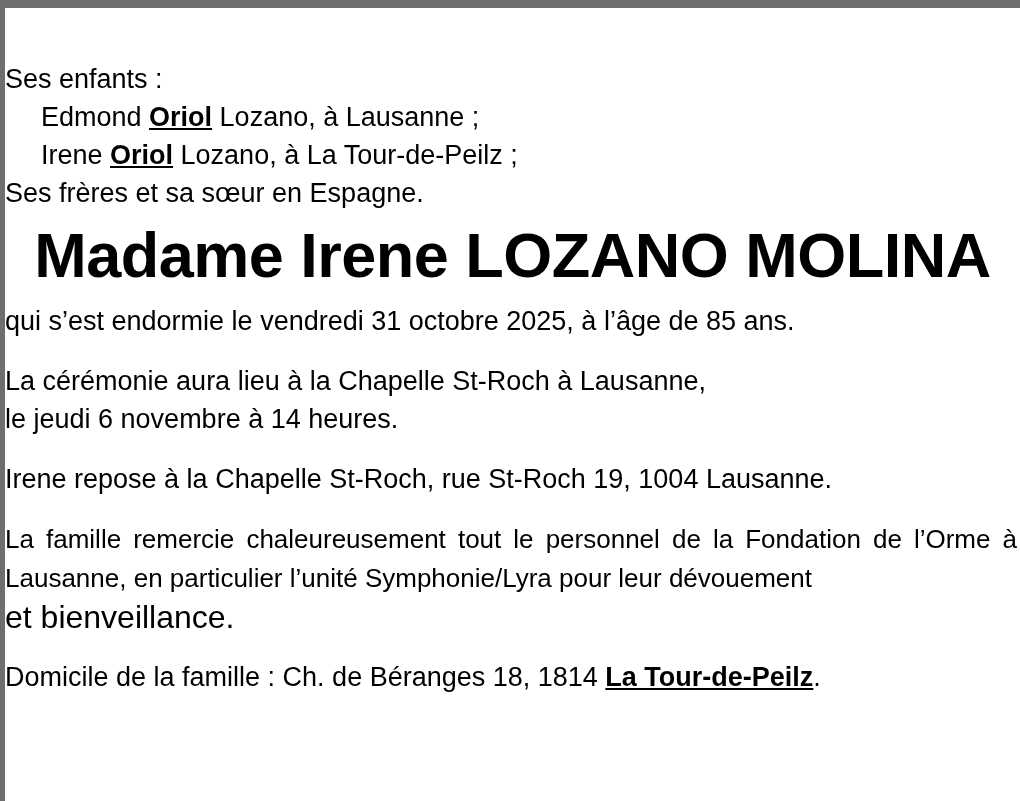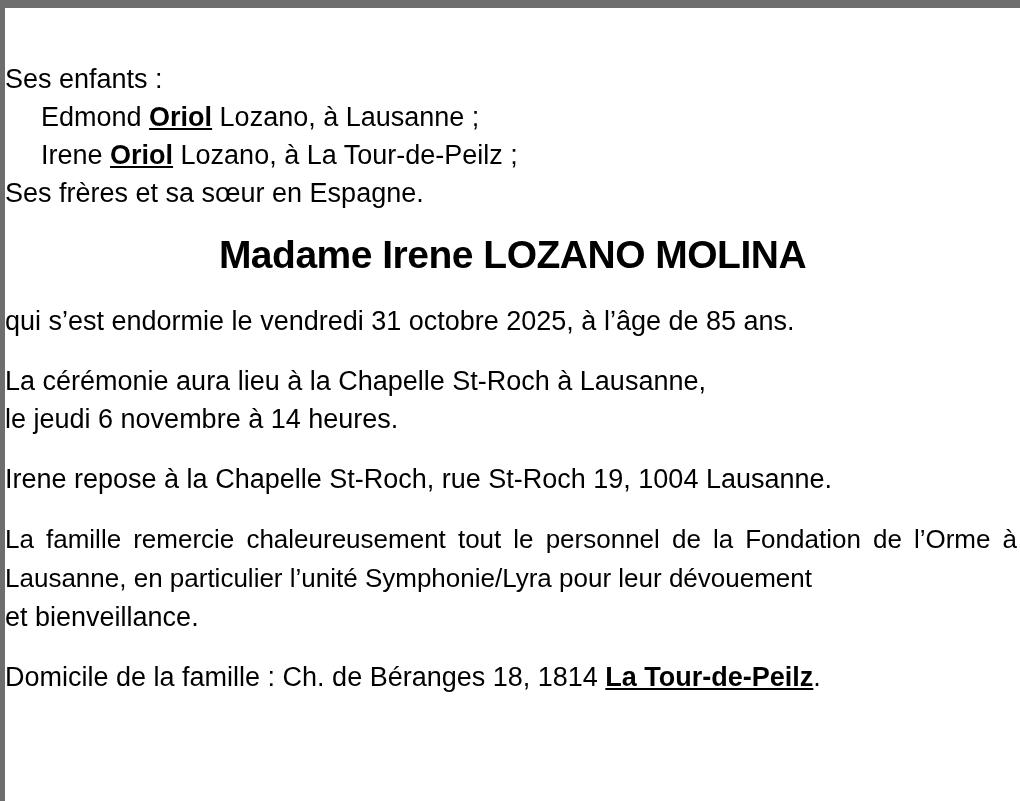--- a/index.html
+++ b/index.html
@@ -47,27 +47,27 @@
   .line {
     font-size: 27px;
     line-height: 38px;
     white-space: pre;
     padding-left: 0;
   }
   .line.indent {
     padding-left: 36px;
   }
   .block {
-    font-size: 27px;
+    font-size: 32px;
     line-height: 38px;
   }
   .gap-sm { height: 12px; }
   .gap-md { height: 22px; }
   .deceased-name {
-    font-size: 39px;
+    font-size: 63px;
     font-weight: bold;
     text-align: center;
     letter-spacing: -0.5px;
     line-height: 58px;
     padding: 14px 0 6px 0;
     white-space: pre;
   }
   .justified {
     text-align: justify;
     text-justify: inter-word;

